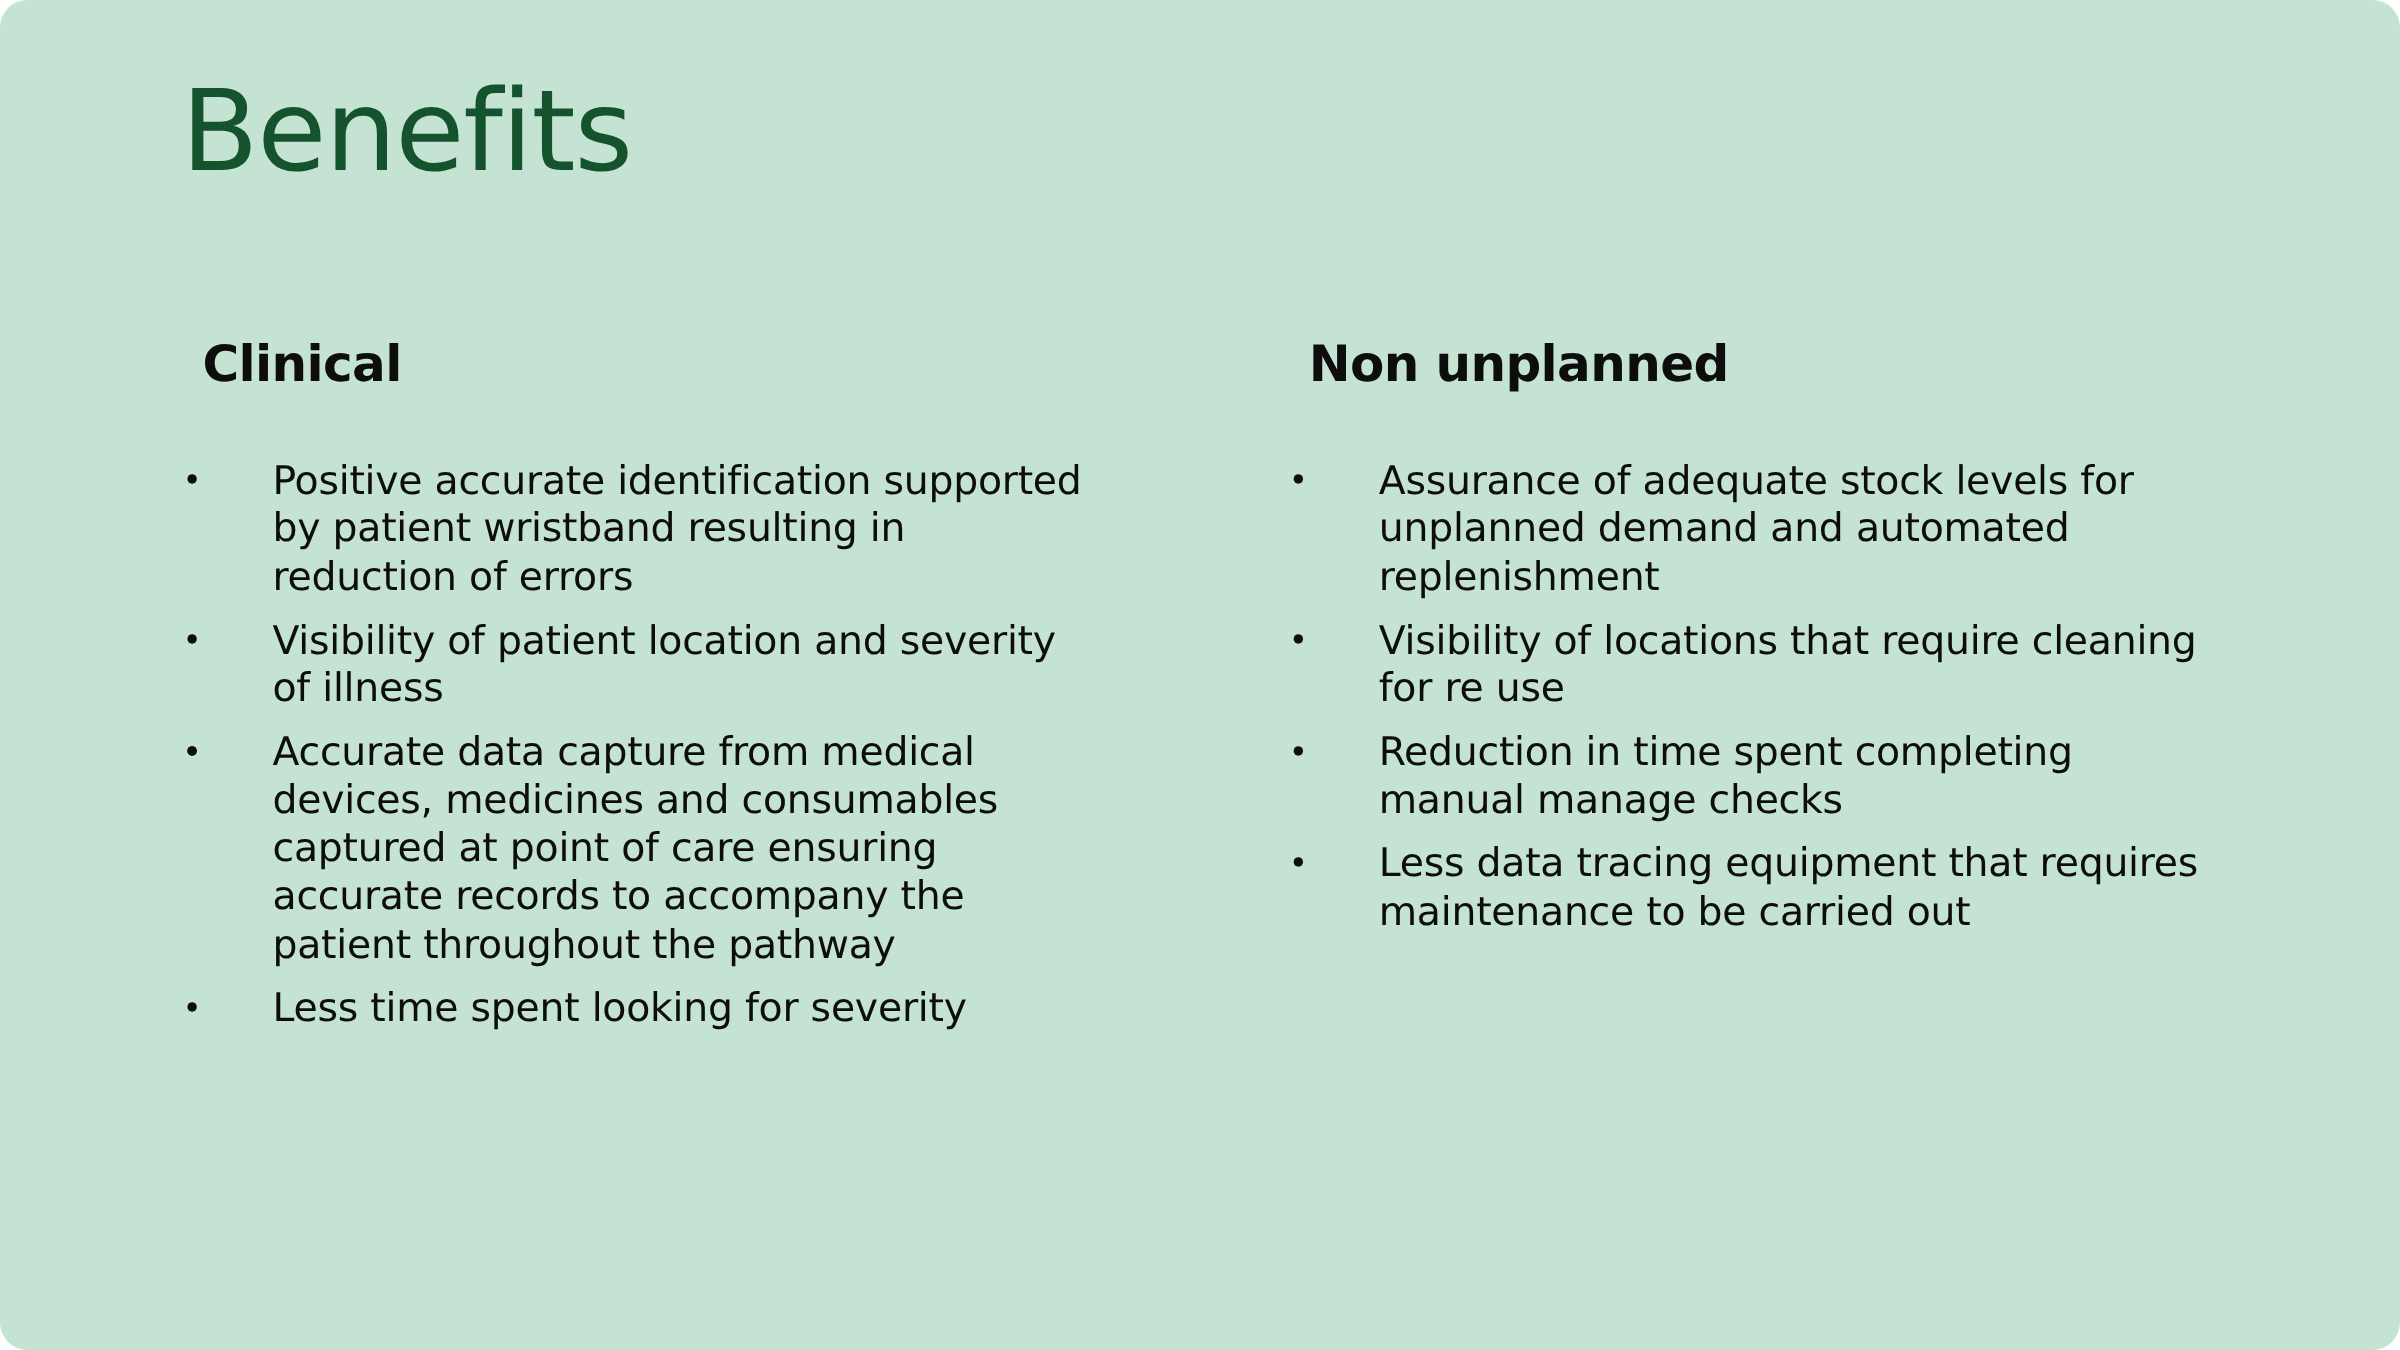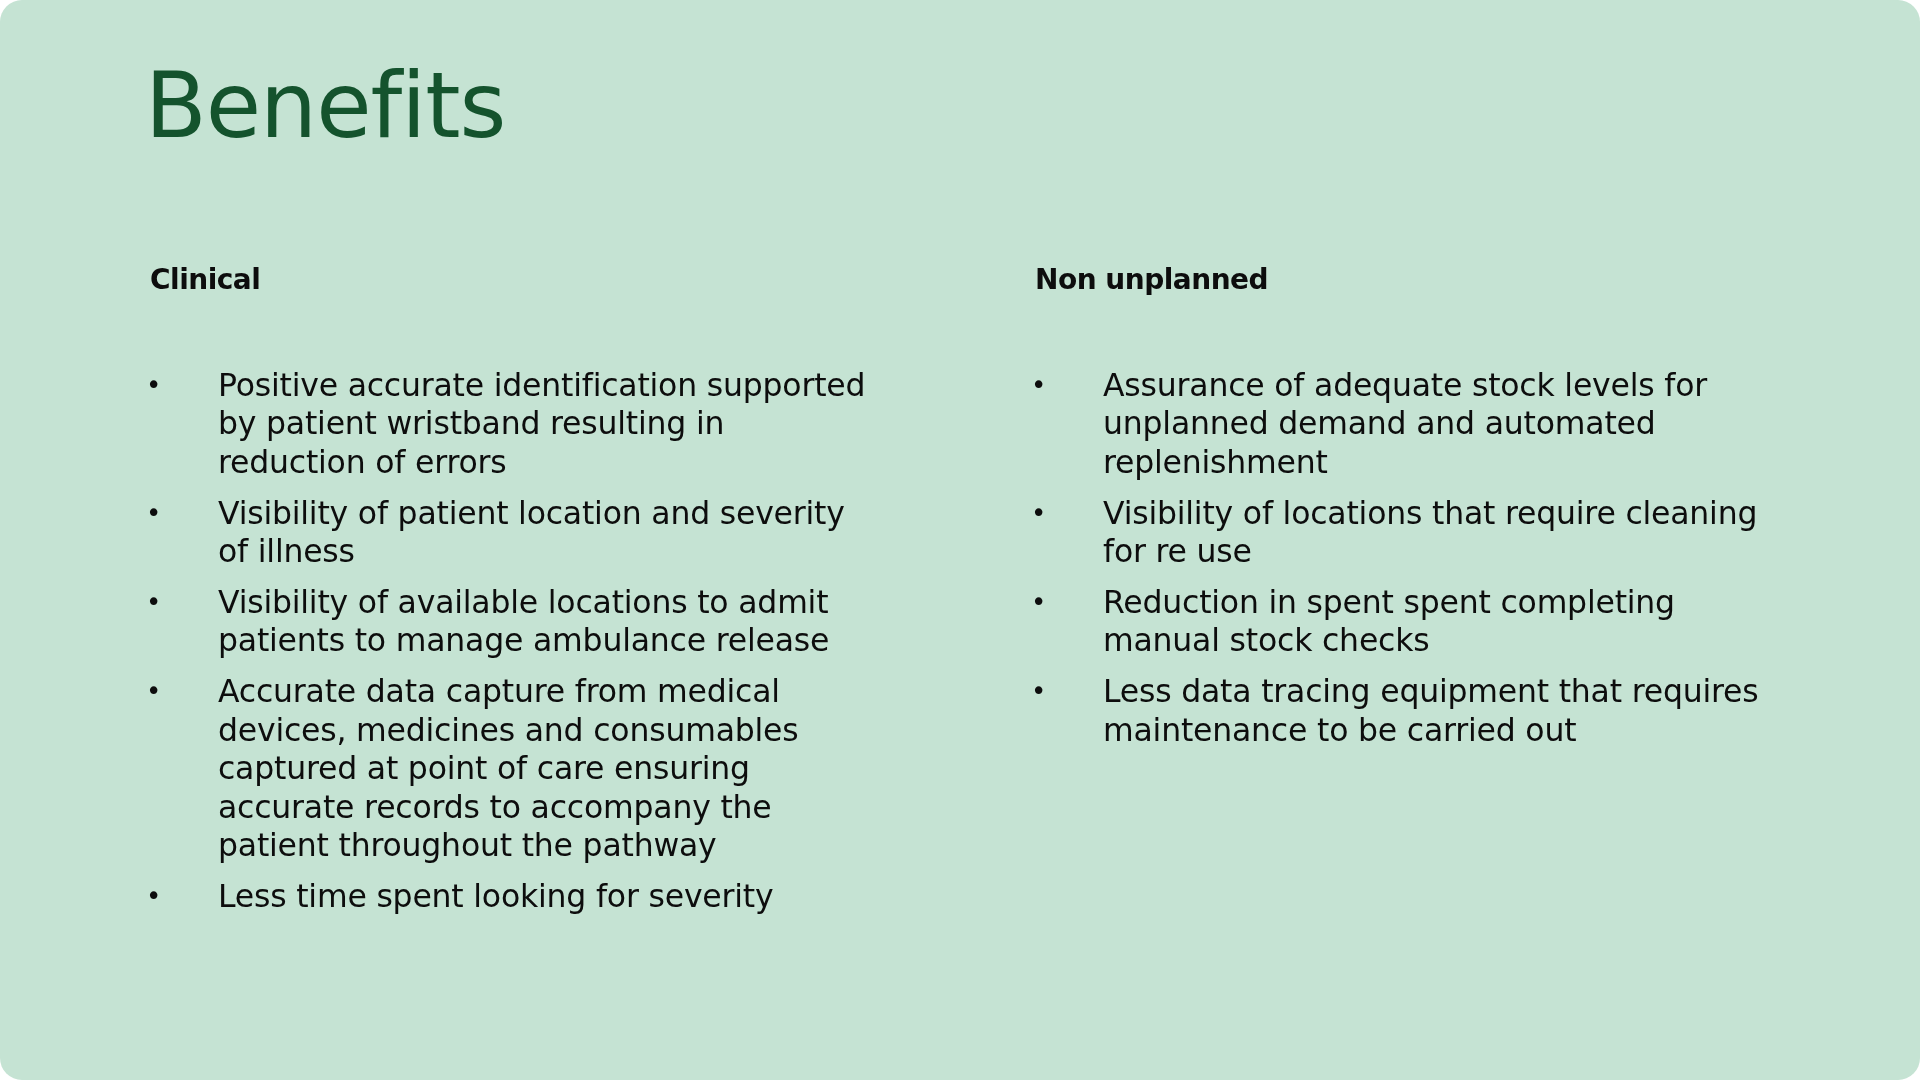--- a/index.html
+++ b/index.html
@@ -11,21 +11,21 @@
   }
   .title {
     position: absolute; left: 145px; top: 52px;
     font-size: 90px; font-weight: normal; color: #14532d;
     line-height: 1.2; margin: 0; letter-spacing: -1px;
   }
   .col { position: absolute; top: 248px; width: 720px; }
   .col.left { left: 146px; }
   .col.right { left: 1031px; width: 730px; }
   .col-heading {
-    font-size: 28px; font-weight: bold; margin: 4px; line-height: 56px;
+    font-size: 40px; font-weight: bold; margin: 16px; line-height: 56px;
     letter-spacing: -0.5px;
   }
   ul.bullets { list-style: none; margin: 0; padding: 0; position: absolute; top: 118px; left: 0; width: 100%; }
   ul.bullets li {
     position: relative; padding-left: 72px; font-size: 31.5px; line-height: 38.4px;
     margin-bottom: 12.5px; letter-spacing: -0.2px;
   }
   ul.bullets li .bullet {
     position: absolute; left: 0; top: 0; width: 14px; text-align: left; font-size: 26px;
   }
@@ -34,28 +34,28 @@
 <body>
 
 <div class="slide">
   <h1 class="title">Benefits</h1>
 
   <div class="col left">
     <h2 class="col-heading">Clinical</h2>
     <ul class="bullets">
       <li><span class="bullet">•</span><span>Positive accurate identification supported by patient wristband resulting in reduction of errors</span></li>
       <li><span class="bullet">•</span><span>Visibility of patient location and severity of illness</span></li>
-      <li><span class="bullet">•</span><span>Visibility of available locations to admit patients to manage ambulance release</span></li>
+      <li><span class="bullet">•</span></li>
       <li><span class="bullet">•</span><span>Accurate data capture from medical devices, medicines and consumables captured at point of care ensuring accurate records to accompany the patient throughout the pathway</span></li>
       <li><span class="bullet">•</span><span>Less time spent looking for severity</span></li>
     </ul>
   </div>
 
   <div class="col right">
     <h2 class="col-heading">Non unplanned</h2>
     <ul class="bullets">
       <li><span class="bullet">•</span><span>Assurance of adequate stock levels for unplanned demand and automated replenishment</span></li>
       <li><span class="bullet">•</span><span>Visibility of locations that require cleaning for re use</span></li>
-      <li><span class="bullet">•</span><span>Reduction in spent spent completing manual stock checks</span></li>
+      <li><span class="bullet">•</span><span>Reduction in time spent completing manual manage checks</span></li>
       <li><span class="bullet">•</span><span>Less data tracing equipment that requires maintenance to be carried out</span></li>
     </ul>
   </div>
 </div>
 
 </body></html>

